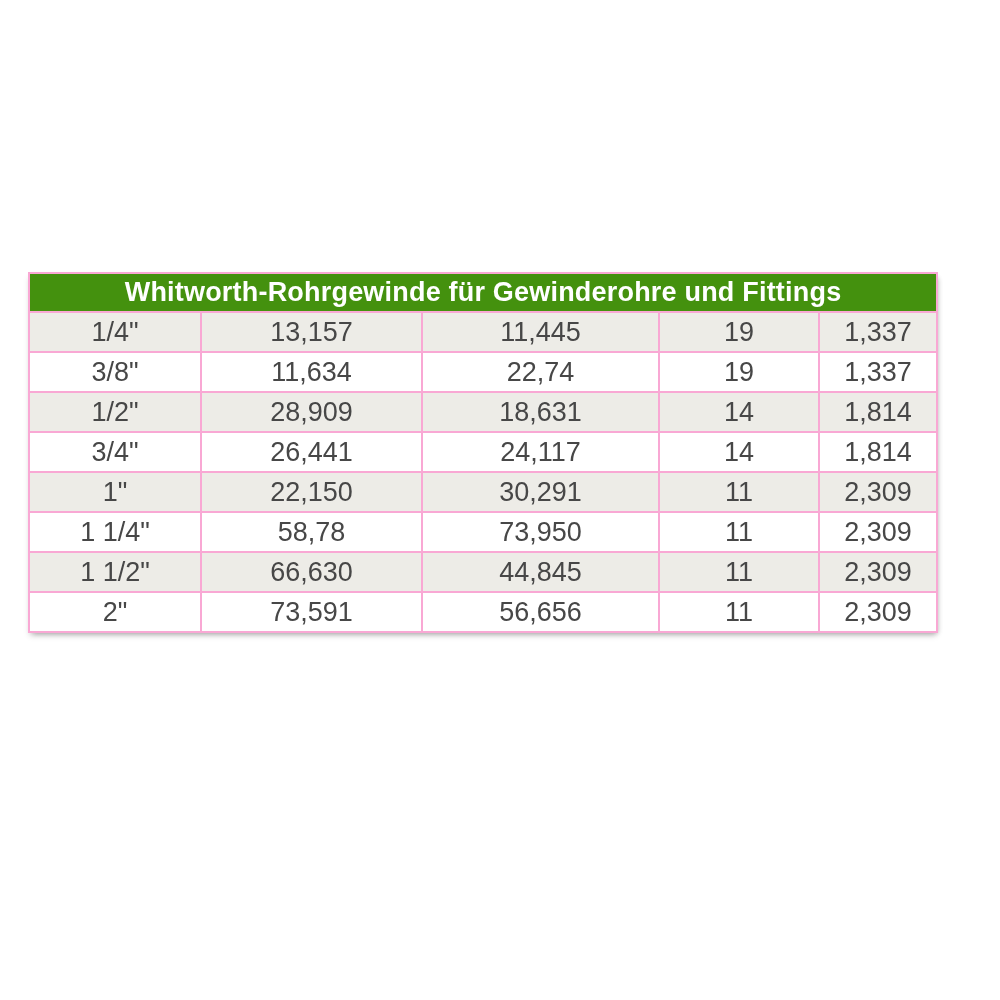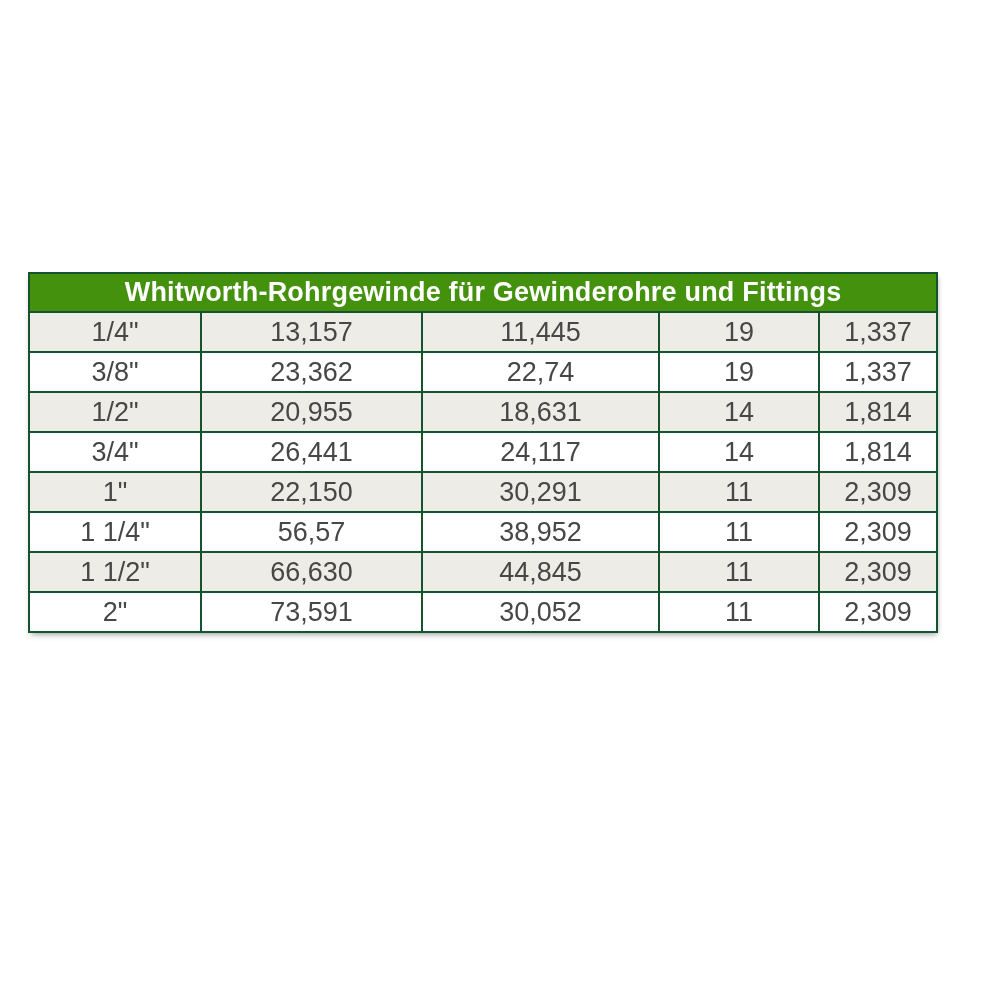--- a/index.html
+++ b/index.html
@@ -19,21 +19,21 @@
     position: absolute;
     left: 28px;
     top: 272px;
     width: 908px;
     border-collapse: collapse;
     table-layout: fixed;
     box-shadow: 0 4px 6px -2px rgba(0,0,0,0.25), 3px 3px 5px -3px rgba(0,0,0,0.2);
   }
   table.whitworth th,
   table.whitworth td {
-    border: 2px solid #14532d;
+    border: 2px solid #f9a8d4;
     padding: 0;
   }
   th.title-cell {
     background: #44910e;
     color: #ffffff;
     font-size: 27px;
     font-weight: bold;
     height: 37px;
     line-height: 37px;
     text-align: center;
@@ -81,62 +81,62 @@
     <tbody>
       <tr class="row-odd">
         <td>1/4"</td>
         <td>13,157</td>
         <td>11,445</td>
         <td>19</td>
         <td>1,337</td>
       </tr>
       <tr class="row-even">
         <td>3/8"</td>
-        <td>23,362</td>
+        <td>11,634</td>
         <td>22,74</td>
         <td>19</td>
         <td>1,337</td>
       </tr>
       <tr class="row-odd">
         <td>1/2"</td>
-        <td>20,955</td>
+        <td>28,909</td>
         <td>18,631</td>
         <td>14</td>
         <td>1,814</td>
       </tr>
       <tr class="row-even">
         <td>3/4"</td>
         <td>26,441</td>
         <td>24,117</td>
         <td>14</td>
         <td>1,814</td>
       </tr>
       <tr class="row-odd">
         <td>1"</td>
         <td>22,150</td>
         <td>30,291</td>
         <td>11</td>
         <td>2,309</td>
       </tr>
       <tr class="row-even">
         <td>1 1/4"</td>
-        <td>56,57</td>
-        <td>38,952</td>
+        <td>58,78</td>
+        <td>73,950</td>
         <td>11</td>
         <td>2,309</td>
       </tr>
       <tr class="row-odd">
         <td>1 1/2"</td>
         <td>66,630</td>
         <td>44,845</td>
         <td>11</td>
         <td>2,309</td>
       </tr>
       <tr class="row-even">
         <td>2"</td>
         <td>73,591</td>
-        <td>30,052</td>
+        <td>56,656</td>
         <td>11</td>
         <td>2,309</td>
       </tr>
     </tbody>
   </table>
 </div>
 
 </body></html>

